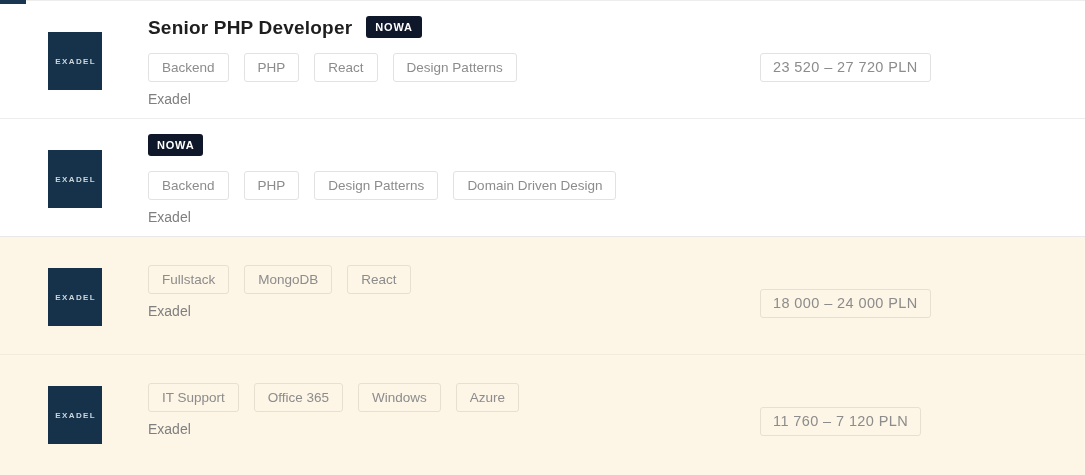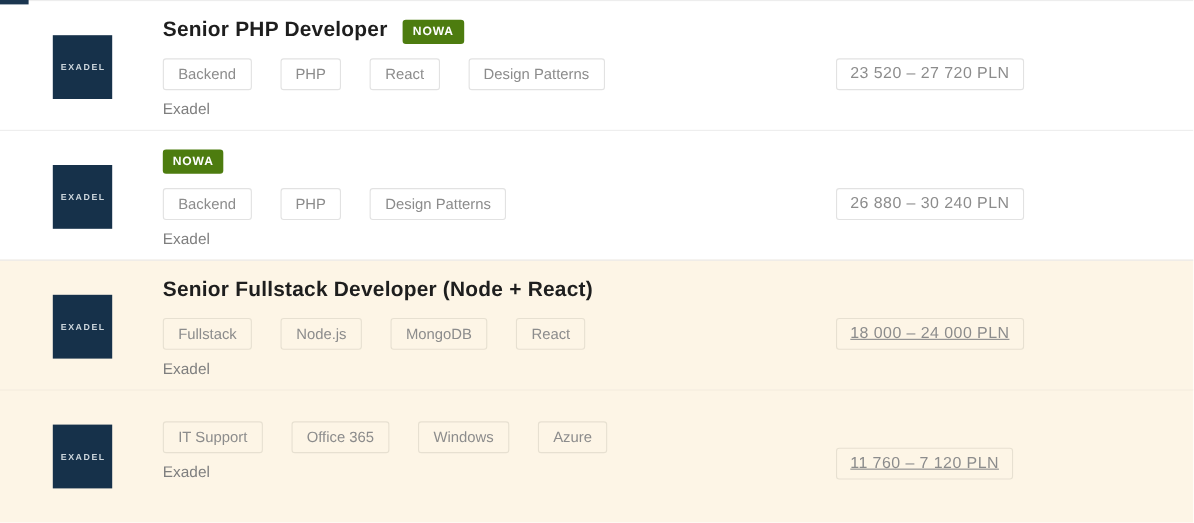--- a/index.html
+++ b/index.html
@@ -21,44 +21,44 @@
   .job-row.highlight.first-cream{border-top-color:#e9e9e9;}
   .job-row.highlight.second-cream{border-top-color:#f3ecdc;height:122px;}
   .logo{
     position:absolute;left:48px;top:31px;width:54px;height:58px;
     background:#16314a;display:flex;align-items:center;justify-content:center;
   }
   .logo span{
     color:#cdd6dc;font-size:8px;font-weight:bold;letter-spacing:1.4px;
     transform:translateX(0.7px);
   }
-  .title-line{display:flex;align-items:flex-end;gap:14px;height:24px;}
+  .title-line{display:flex;align-items:flex-start;gap:14px;height:24px;}
   .title{
     margin:0;font-size:19px;font-weight:600;color:#1e1e1e;
     letter-spacing:0.2px;line-height:24px;white-space:nowrap;
   }
   .badge{
-    background:#4d7c0f;color:#ffffff;font-size:11px;font-weight:600;
+    background:#0f172a;color:#ffffff;font-size:11px;font-weight:600;
     letter-spacing:0.8px;line-height:14px;padding:4px 9px;border-radius:3px;
   }
-  .tags{display:flex;gap:26px;margin-top:13px;height:29px;}
+  .tags{display:flex;gap:15px;margin-top:13px;height:29px;}
   .tag{
     box-sizing:border-box;border:1px solid #e2e2e2;border-radius:3px;
     padding:6px 13px;font-size:13.5px;line-height:15px;color:#8c8c8c;
     white-space:nowrap;background:transparent;
   }
   .highlight .tag{border-color:#e7e0d1;}
   .company{margin-top:9px;font-size:14px;line-height:17px;color:#7f7f7f;}
   .salary{
     position:absolute;left:760px;top:52px;box-sizing:border-box;
     border:1px solid #e2e2e2;border-radius:3px;padding:6px 12px;
     font-size:14.5px;line-height:15px;color:#8c8c8c;letter-spacing:0.4px;
     white-space:nowrap;
   }
-  .highlight .salary{border-color:#e7e0d1;text-decoration:underline;}
+  .highlight .salary{border-color:#e7e0d1;}
 </style>
 </head>
 <body>
 
 <div class="corner-fragment"></div>
 
 <div class="job-list">
 
   <article class="job-row">
     <div class="logo">
@@ -82,35 +82,31 @@
     <div class="logo">
       <span>EXADEL</span>
     </div>
     <div class="title-line">
       <span class="badge">NOWA</span>
     </div>
     <div class="tags">
       <span class="tag">Backend</span>
       <span class="tag">PHP</span>
       <span class="tag">Design Patterns</span>
+      <span class="tag">Domain Driven Design</span>
     </div>
     <div class="company">Exadel</div>
-    <div class="salary">26 880 – 30 240 PLN</div>
   </article>
 
   <article class="job-row highlight first-cream">
     <div class="logo">
       <span>EXADEL</span>
     </div>
-    <div class="title-line">
-      <h2 class="title">Senior Fullstack Developer (Node + React)</h2>
-    </div>
     <div class="tags">
       <span class="tag">Fullstack</span>
-      <span class="tag">Node.js</span>
       <span class="tag">MongoDB</span>
       <span class="tag">React</span>
     </div>
     <div class="company">Exadel</div>
     <div class="salary">18 000 – 24 000 PLN</div>
   </article>
 
   <article class="job-row highlight second-cream">
     <div class="logo">
       <span>EXADEL</span>

